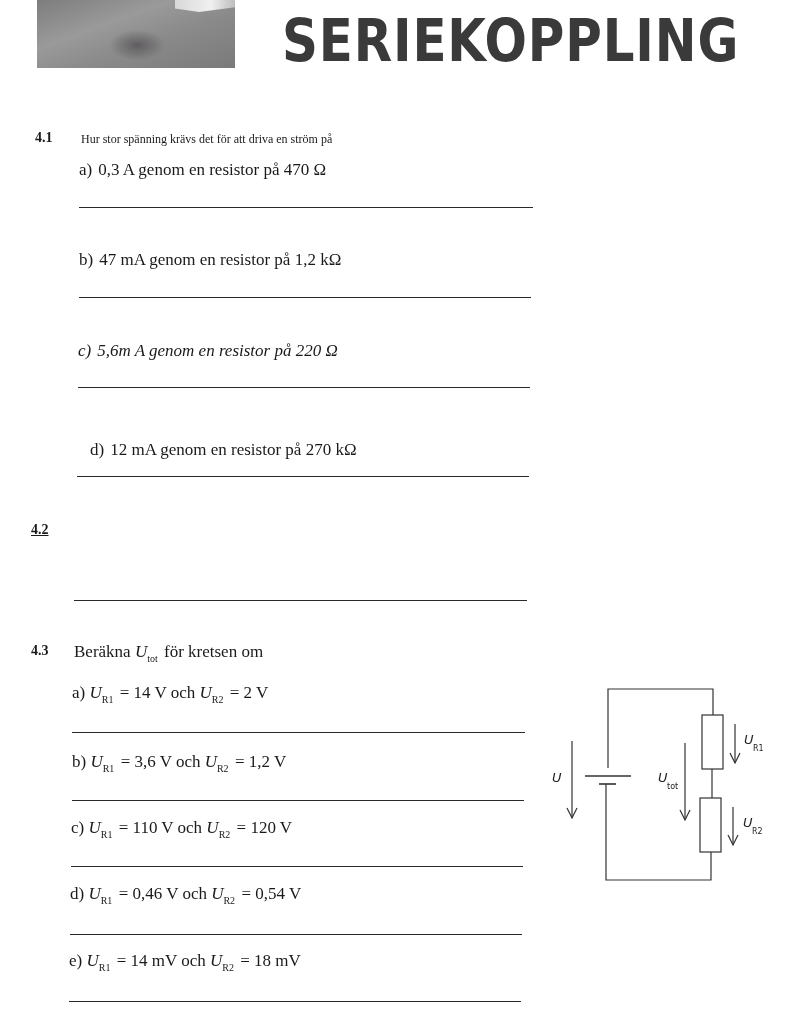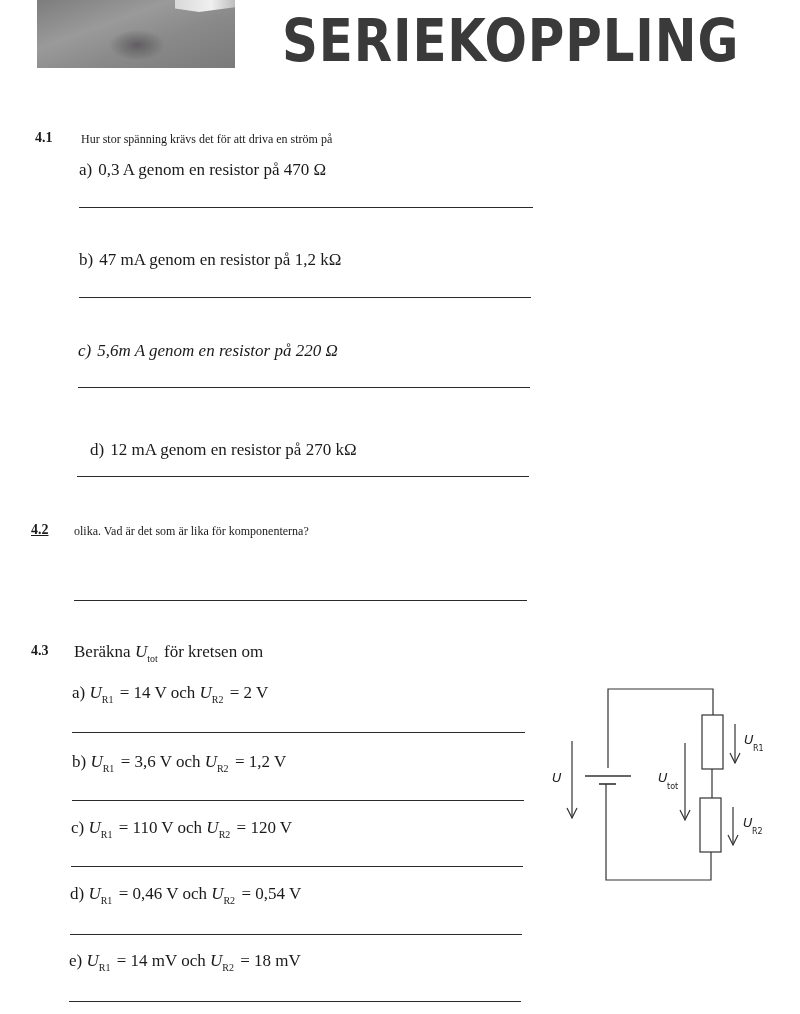--- a/index.html
+++ b/index.html
@@ -67,21 +67,20 @@
 </div>
 <div class="line" style="left:78px; top:387px; width:452px;"></div>
 
 <div class="item" style="left:90px; top:429px;margin-top:11px;">
   <span class="lbl">d)</span><span>12 mA genom en resistor på 270 kΩ</span>
 </div>
 <div class="line" style="left:77px; top:476px; width:452px;"></div>
 
 <div class="qnum" style="left:31px; top:522px;text-decoration:underline;">4.2</div>
 <div class="qtext" style="left:74px; top:519px;">
-  <div>olika. Vad är det som är lika för komponenterna?</div>
 </div>
 <div class="line" style="left:74px; top:600px; width:453px;"></div>
 
 <div class="qnum" style="left:31px; top:643px;">4.3</div>
 <div class="item" style="left:74px; top:642px;">
   <span>Beräkna</span>
   <span class="U">U</span><span class="sub">tot</span>
   <span>för kretsen om</span>
 </div>
 

